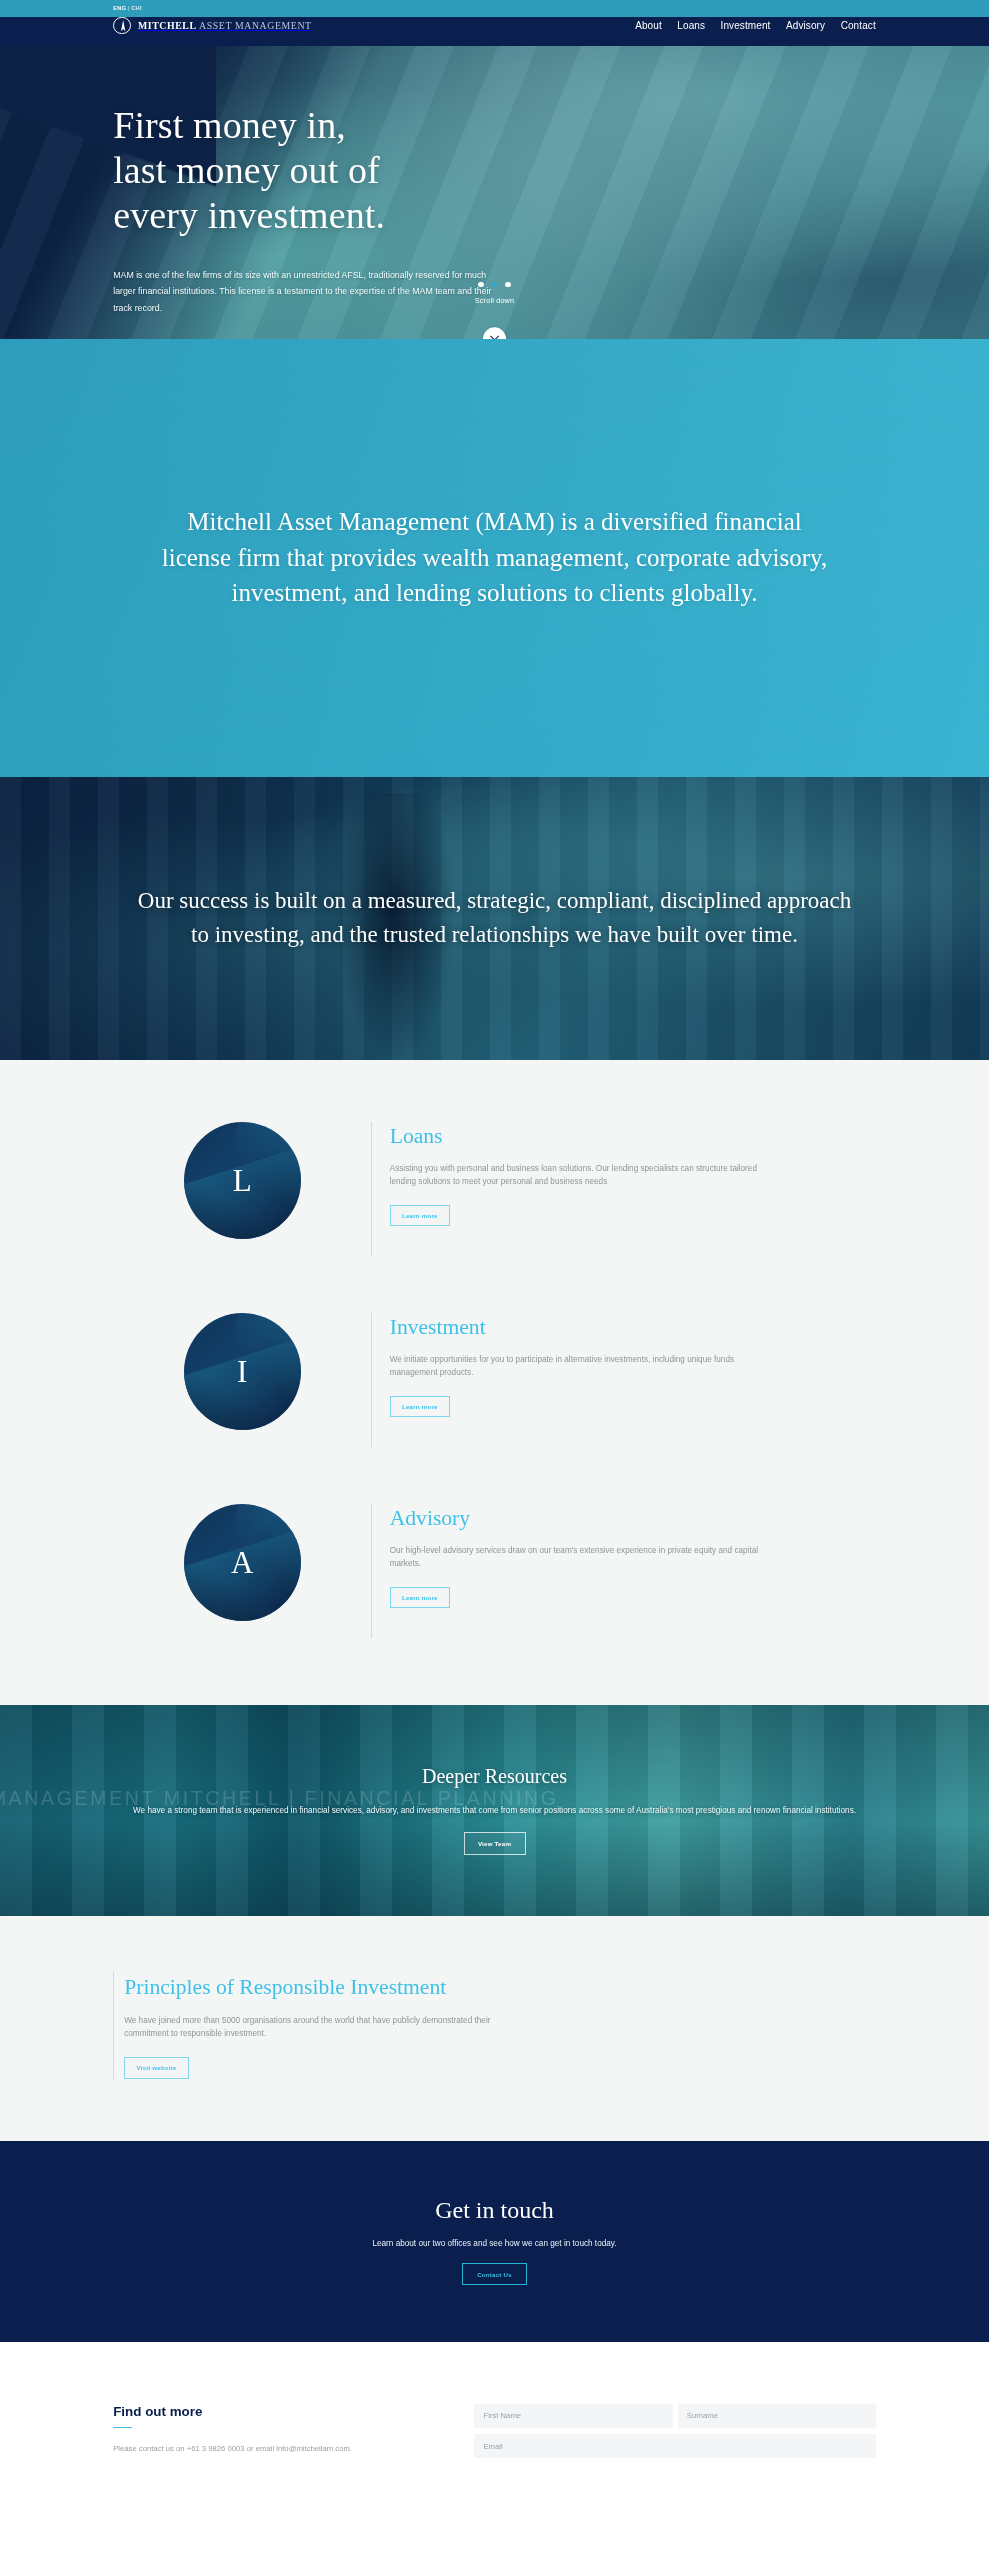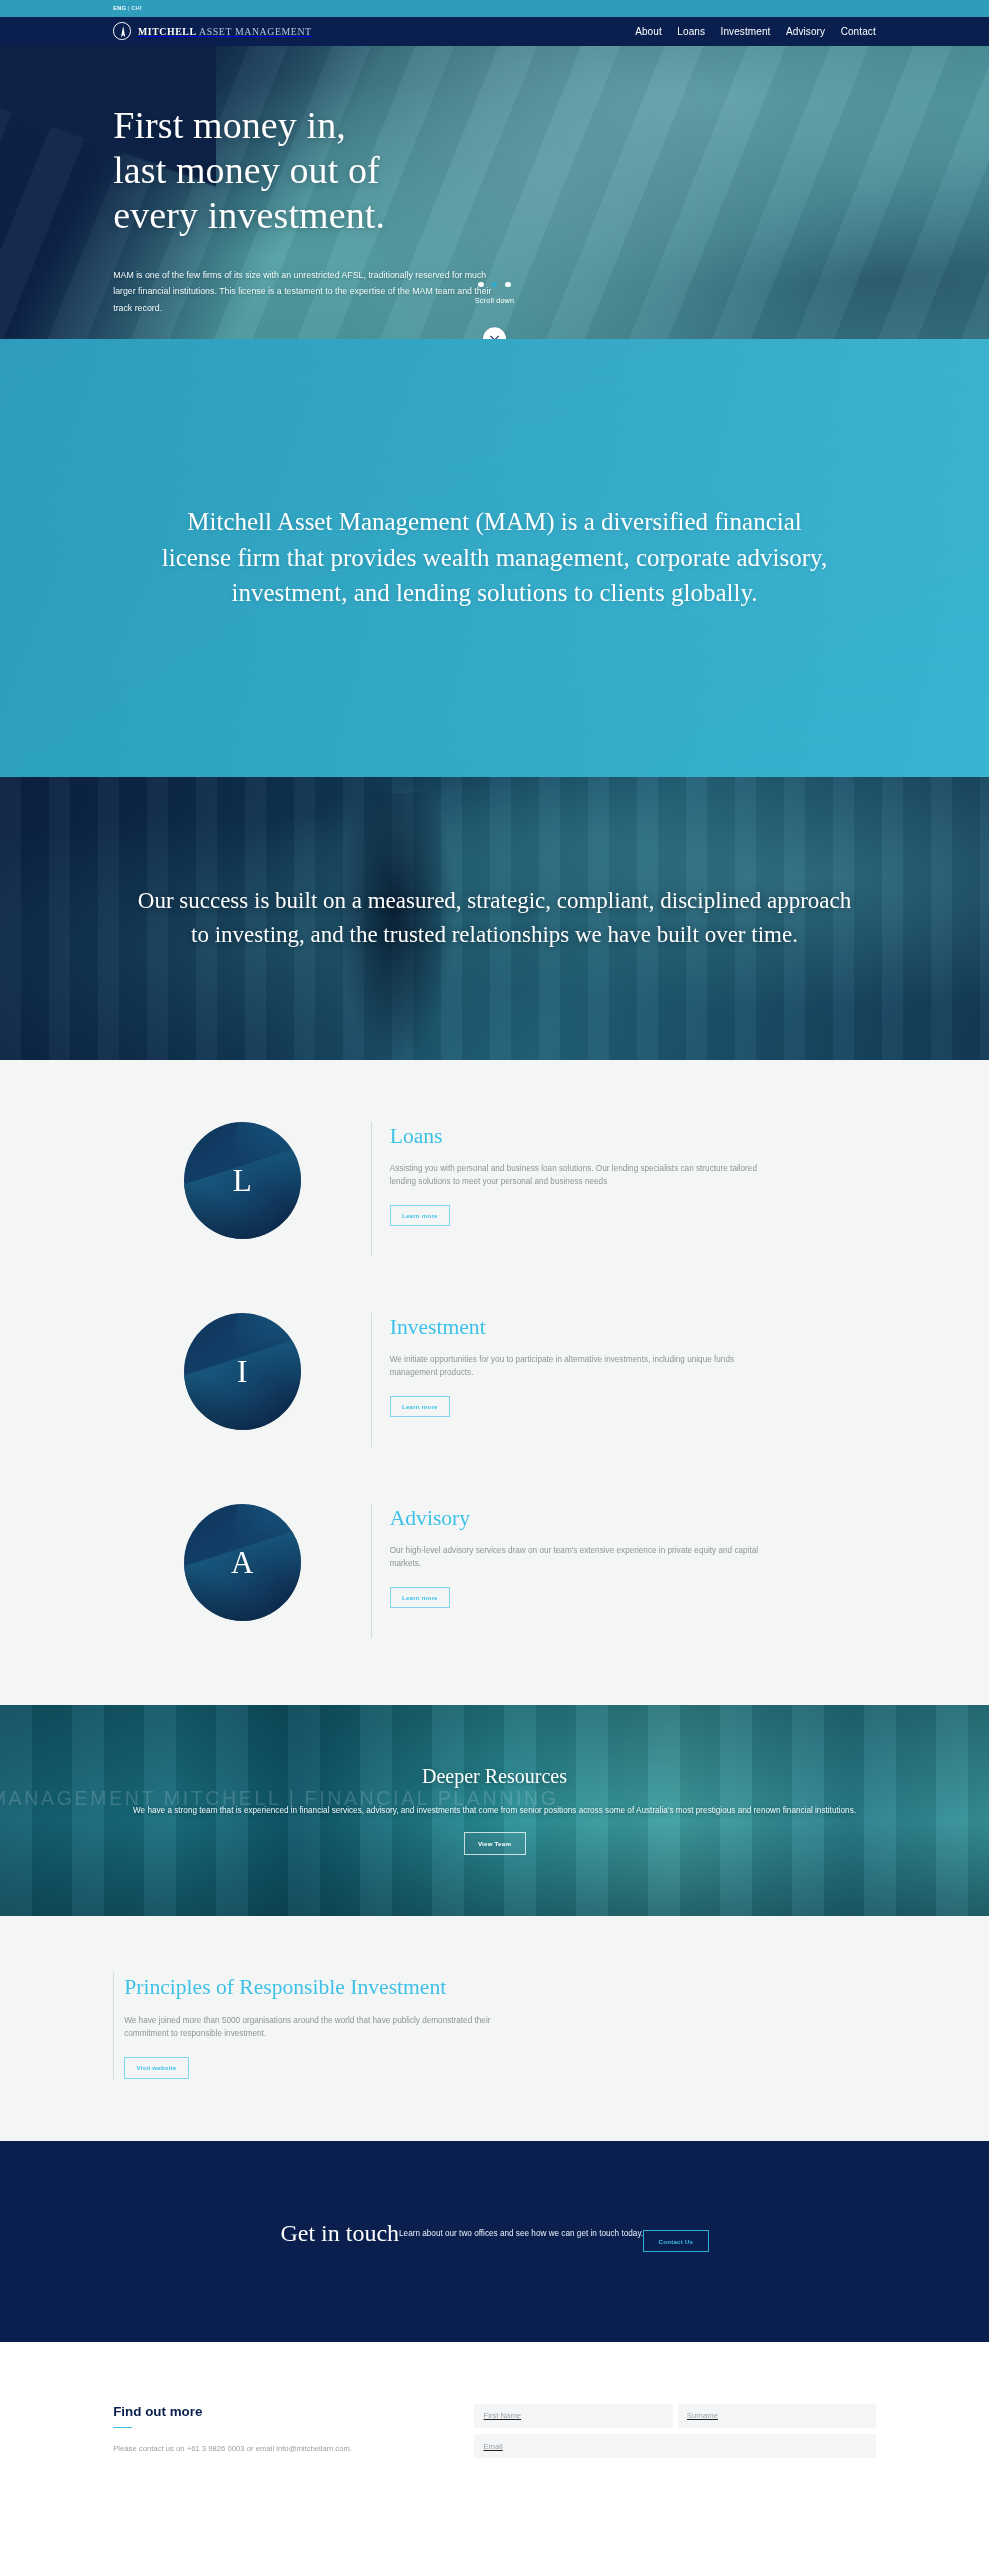--- a/index.html
+++ b/index.html
@@ -21,21 +21,21 @@
   .lang {
     color:#ffffff; font-size:5.7px; font-weight:bold; letter-spacing:0.3px;
   }
   .lang span { color:#cfe8f1; font-weight:normal; padding:0 1.5px; }
   .lang a { color:#ffffff; text-decoration:none; }
   .lang a.dim { color:#d6ecf4; }
 
   
   .nav {
     height:29px; background:#0a1f4d;
-    display:flex; align-items:center;
+    display:flex; align-items:flex-start;
   }
   .nav-inner {
     width:773px; margin:0 auto; display:flex;
     align-items:center; justify-content:space-between; padding:0 5.2px;
   }
   .brand { display:flex; align-items:center; gap:7.2px; }
   .brand-mark {
     width:17.5px; height:17.5px; border-radius:50%;
     border:0.8px solid #ffffff; position:relative; flex:none;
   }
@@ -224,21 +224,21 @@
   .pri-body{ border-left:0.5px solid #d6dada; padding-left:10px; padding-top:2.1px; }
   .pri-body h2{
     font-family:"Liberation Serif", serif; font-weight:normal; color:#3ec1e8;
     font-size:21.6px; line-height:1.26; margin-bottom:13.4px; max-width:361px;
   }
   .pri-body p{ color:#8d9596; font-size:8.2px; line-height:1.62; max-width:412px; }
 
   
   .band-touch{
     background:#0a1f4d; height:201px;
-    display:flex; align-items:center; justify-content:center;
+    display:flex; flex-direction:column; align-items:center; justify-content:center;
   }
   .band-touch h2{
     font-family:"Liberation Serif", serif; font-weight:normal;
     color:#ffffff; font-size:24px; margin-bottom:15.5px;
   }
   .band-touch p{ color:#eaf2fb; font-size:8.2px; margin-bottom:14.4px; }
   .btn-outline-cyan{
     display:inline-block; border:0.5px solid #25b4d6; color:#3ec1e8;
     font-size:6.2px; font-weight:bold; letter-spacing:0.2px;
     padding:6.7px 14.4px; text-decoration:none;
@@ -247,21 +247,21 @@
   
   .contact{ background:#ffffff; padding:62px 0 62px 0; }
   .contact-inner{ width:773px; margin:0 auto; padding:0 5.2px; display:flex; gap:31px; }
   .contact-left{ width:330px; flex:none; }
   .contact-left h3{
     color:#0a1f4d; font-size:13.4px; font-weight:bold; margin-bottom:8.2px;
   }
   .rule-cyan{ width:18.5px; height:1.5px; background:#3ec1e8; margin-bottom:13.4px; }
   .contact-left p{ color:#9aa1a6; font-size:7.7px; line-height:1.72; margin-bottom:13.4px; }
   .contact-right{ flex:1; }
-  .frow{ display:flex; gap:5px; margin-bottom:6.7px;text-decoration:underline; }
+  .frow{ display:flex; gap:5px; margin-bottom:6.7px; }
   .finput{
     background:#f4f5f6; border:none; width:100%; height:24px; padding:0 9.3px;
     font-family:"Liberation Sans", sans-serif; font-size:7.7px; color:#8f979c;
   }
   .finput::placeholder,.ftextarea::placeholder{ color:#9ba2a7; }
 </style>
 </head>
 <body>
 
 <div class="topbar">

